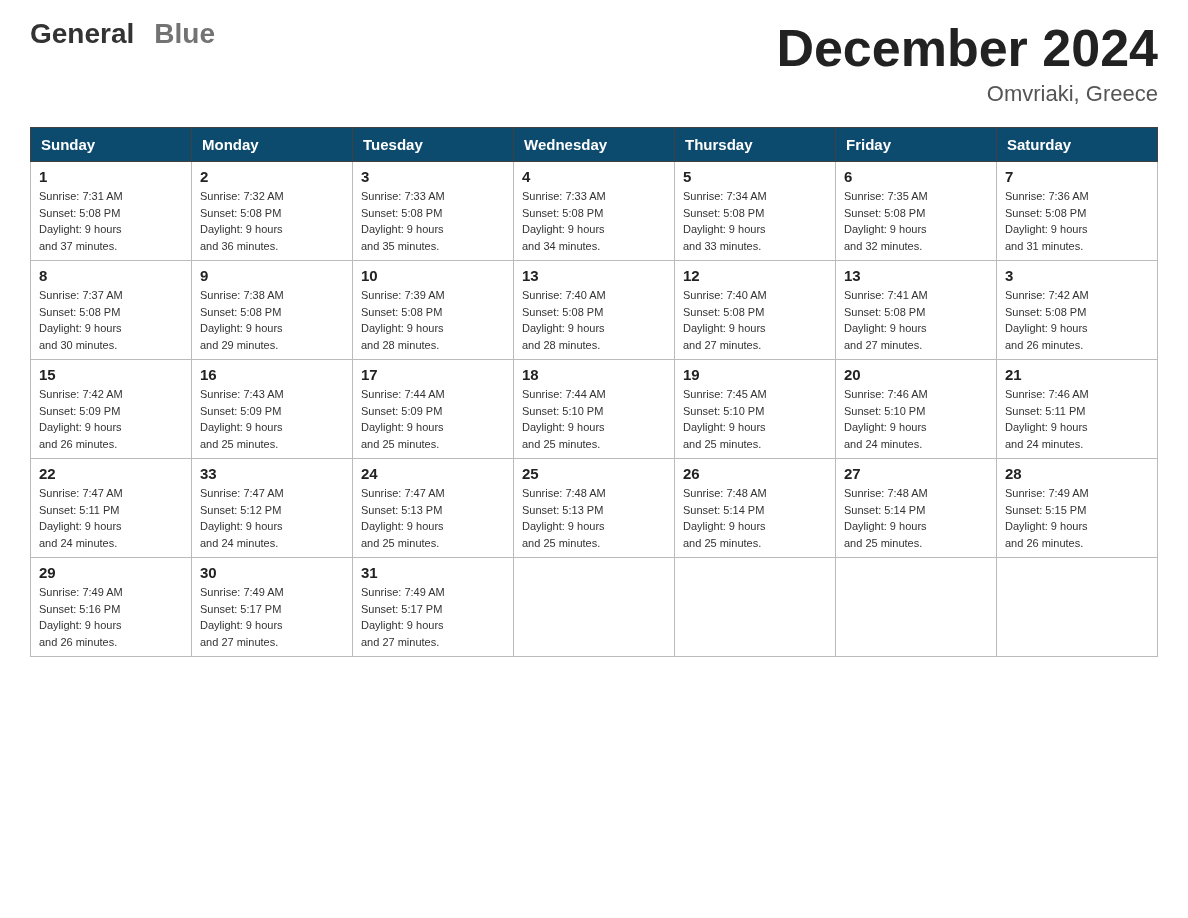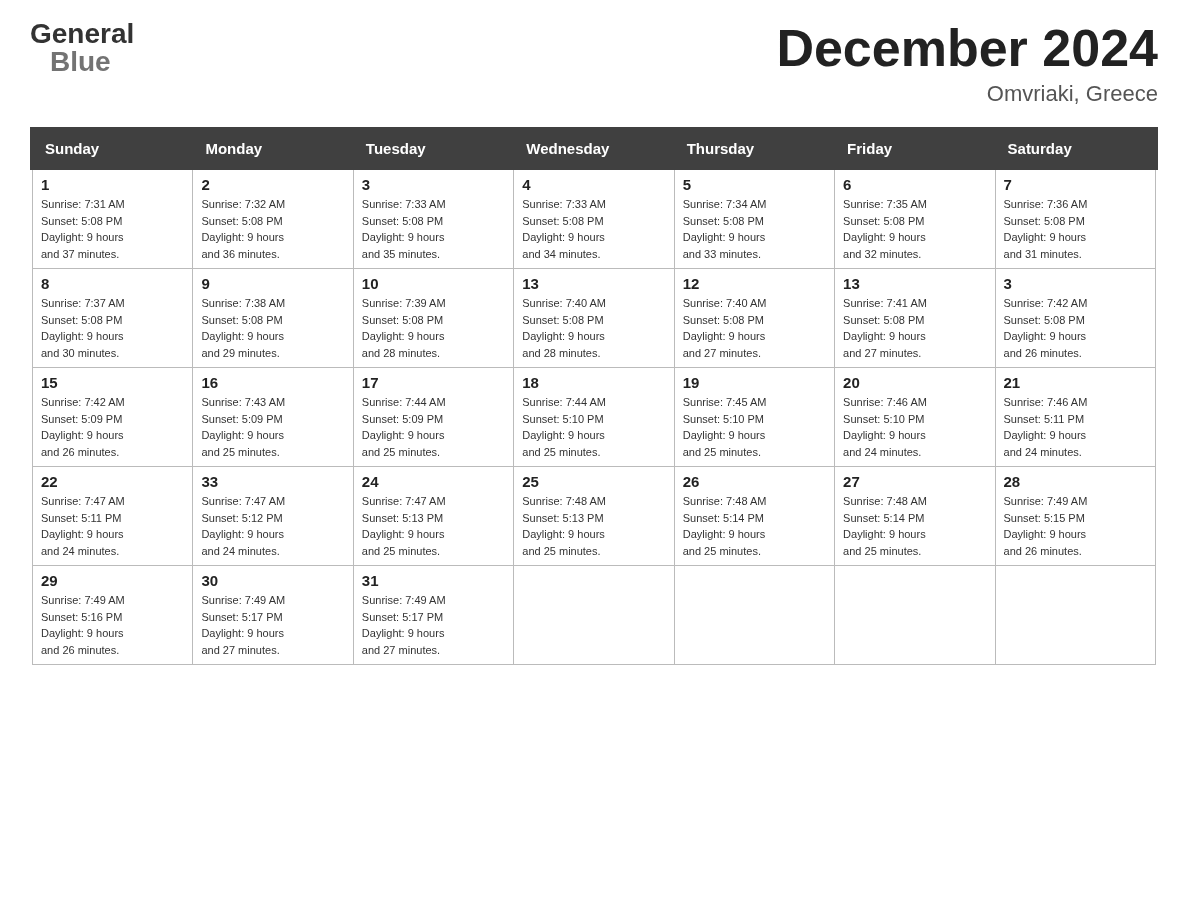--- a/index.html
+++ b/index.html
@@ -11,21 +11,21 @@
       padding: 20px 30px;
     }
     .header {
       display: flex;
       justify-content: space-between;
       align-items: flex-start;
       margin-bottom: 20px;
     }
     .logo {
       display: flex;
-      flex-direction: column;
+      flex-direction: row;
       align-items: flex-start;
     }
     .logo-general {
       font-size: 28px;
       font-weight: bold;
       color: #333;
       line-height: 1;
     }
     .logo-blue {
       font-size: 28px;
@@ -53,27 +53,27 @@
       color: #555;
       margin-top: 4px;
       text-align: right;
     }
     .calendar {
       width: 100%;
       border-collapse: collapse;
       border: 1px solid #999;
     }
     .calendar th {
-      background-color: #404040;
+      background-color: #0c4a6e;
       color: #fff;
       font-size: 15px;
       font-weight: bold;
       padding: 8px 10px;
       text-align: left;
-      border: 5px solid #404040;
+      border: 1px solid #404040;
     }
     .calendar td {
       vertical-align: top;
       border: 1px solid #bbb;
       padding: 6px 8px;
       width: 14.28%;
       min-height: 90px;
     }
     .day-number {
       font-size: 15px;

